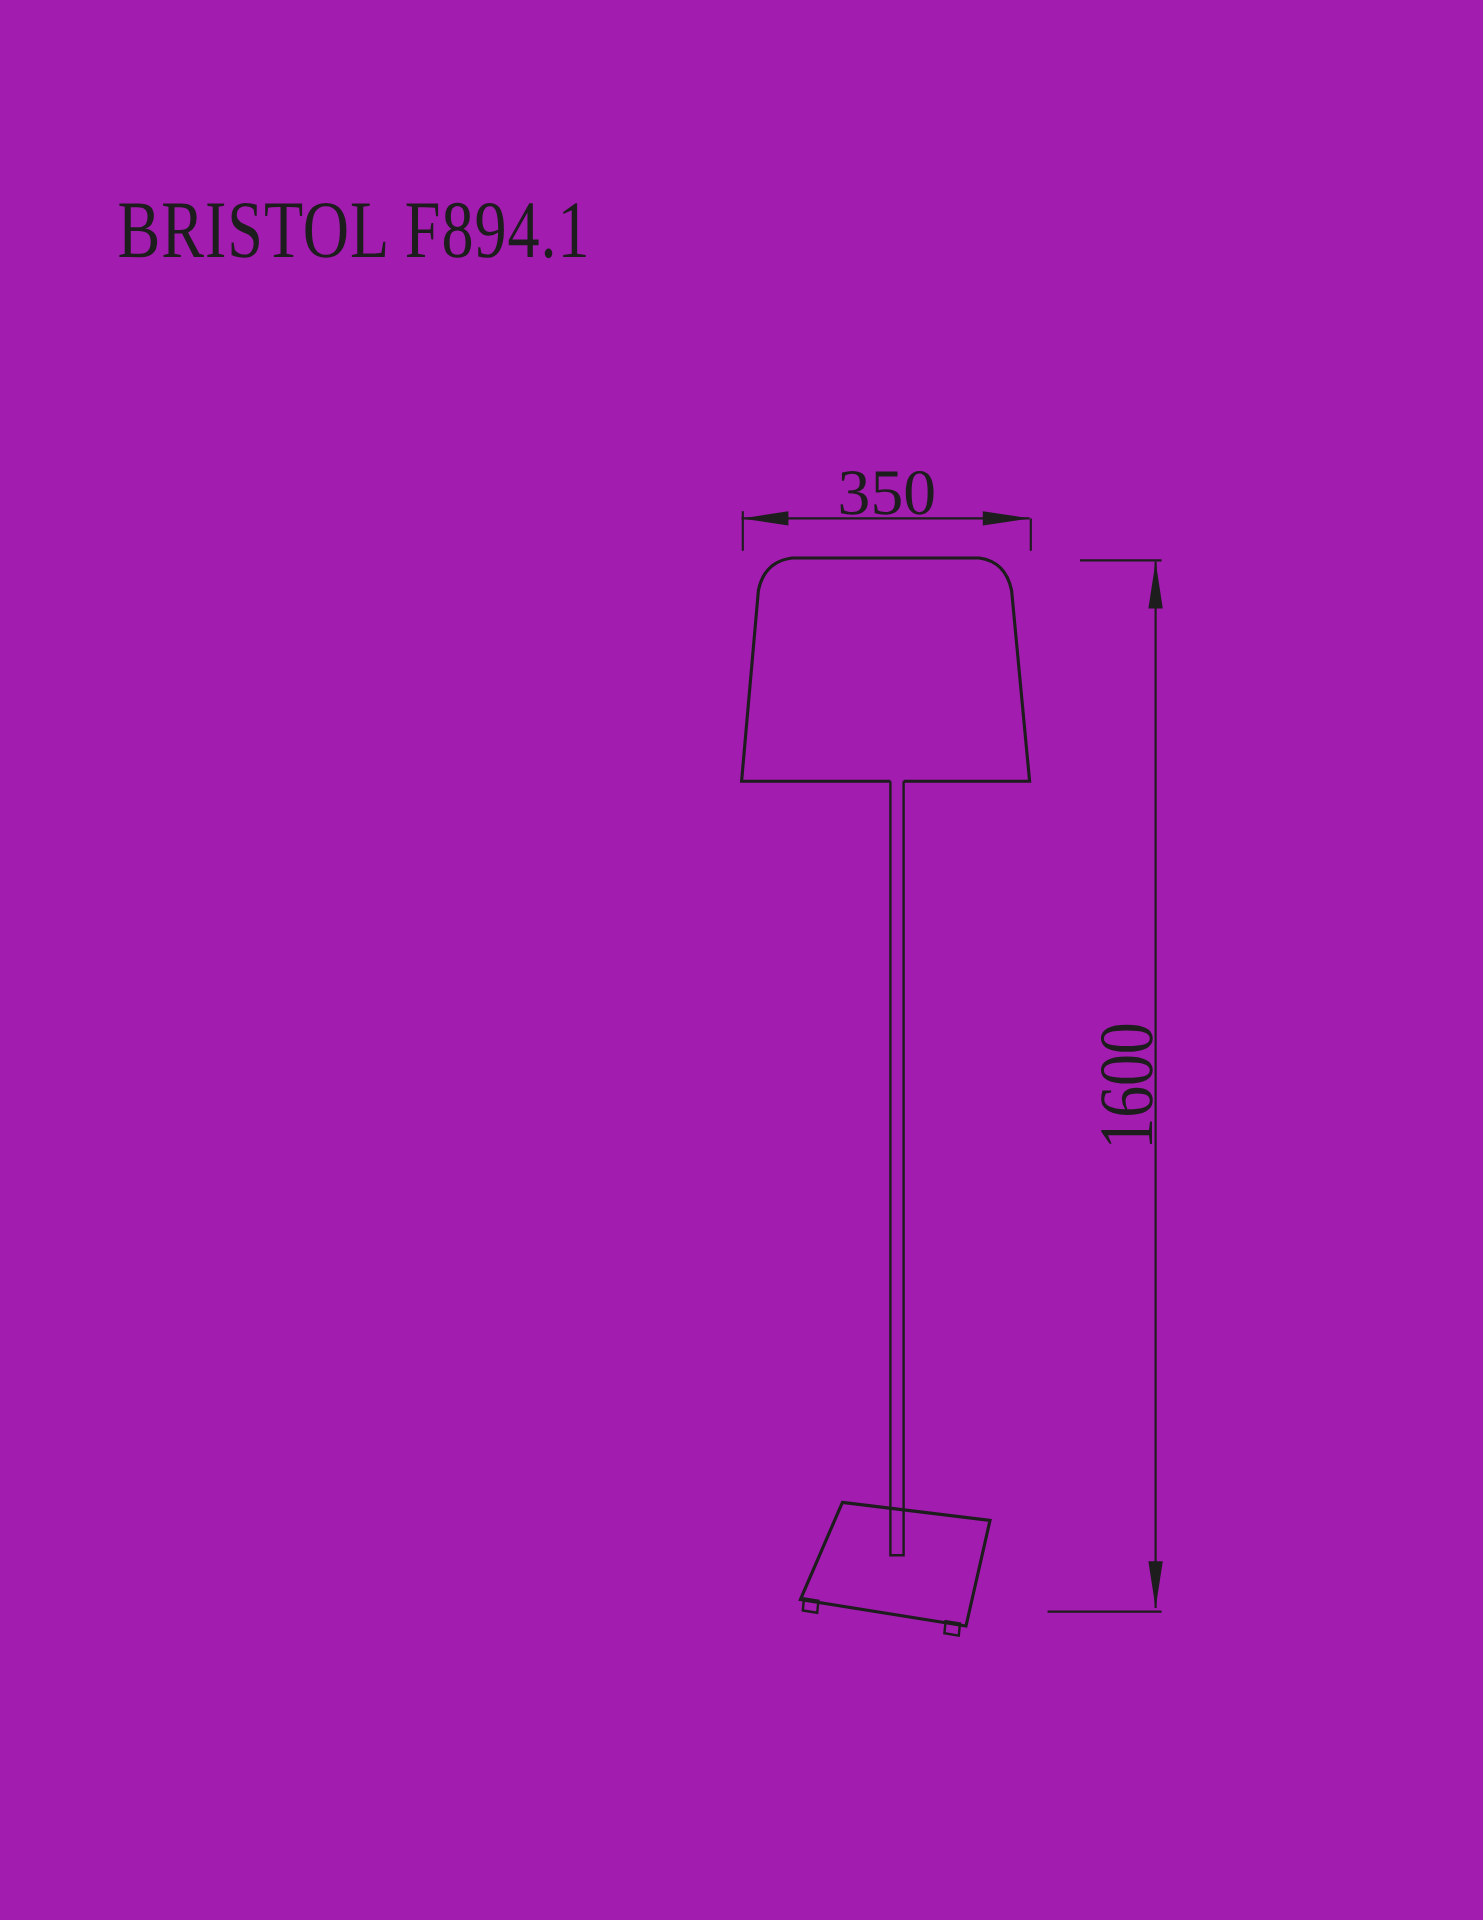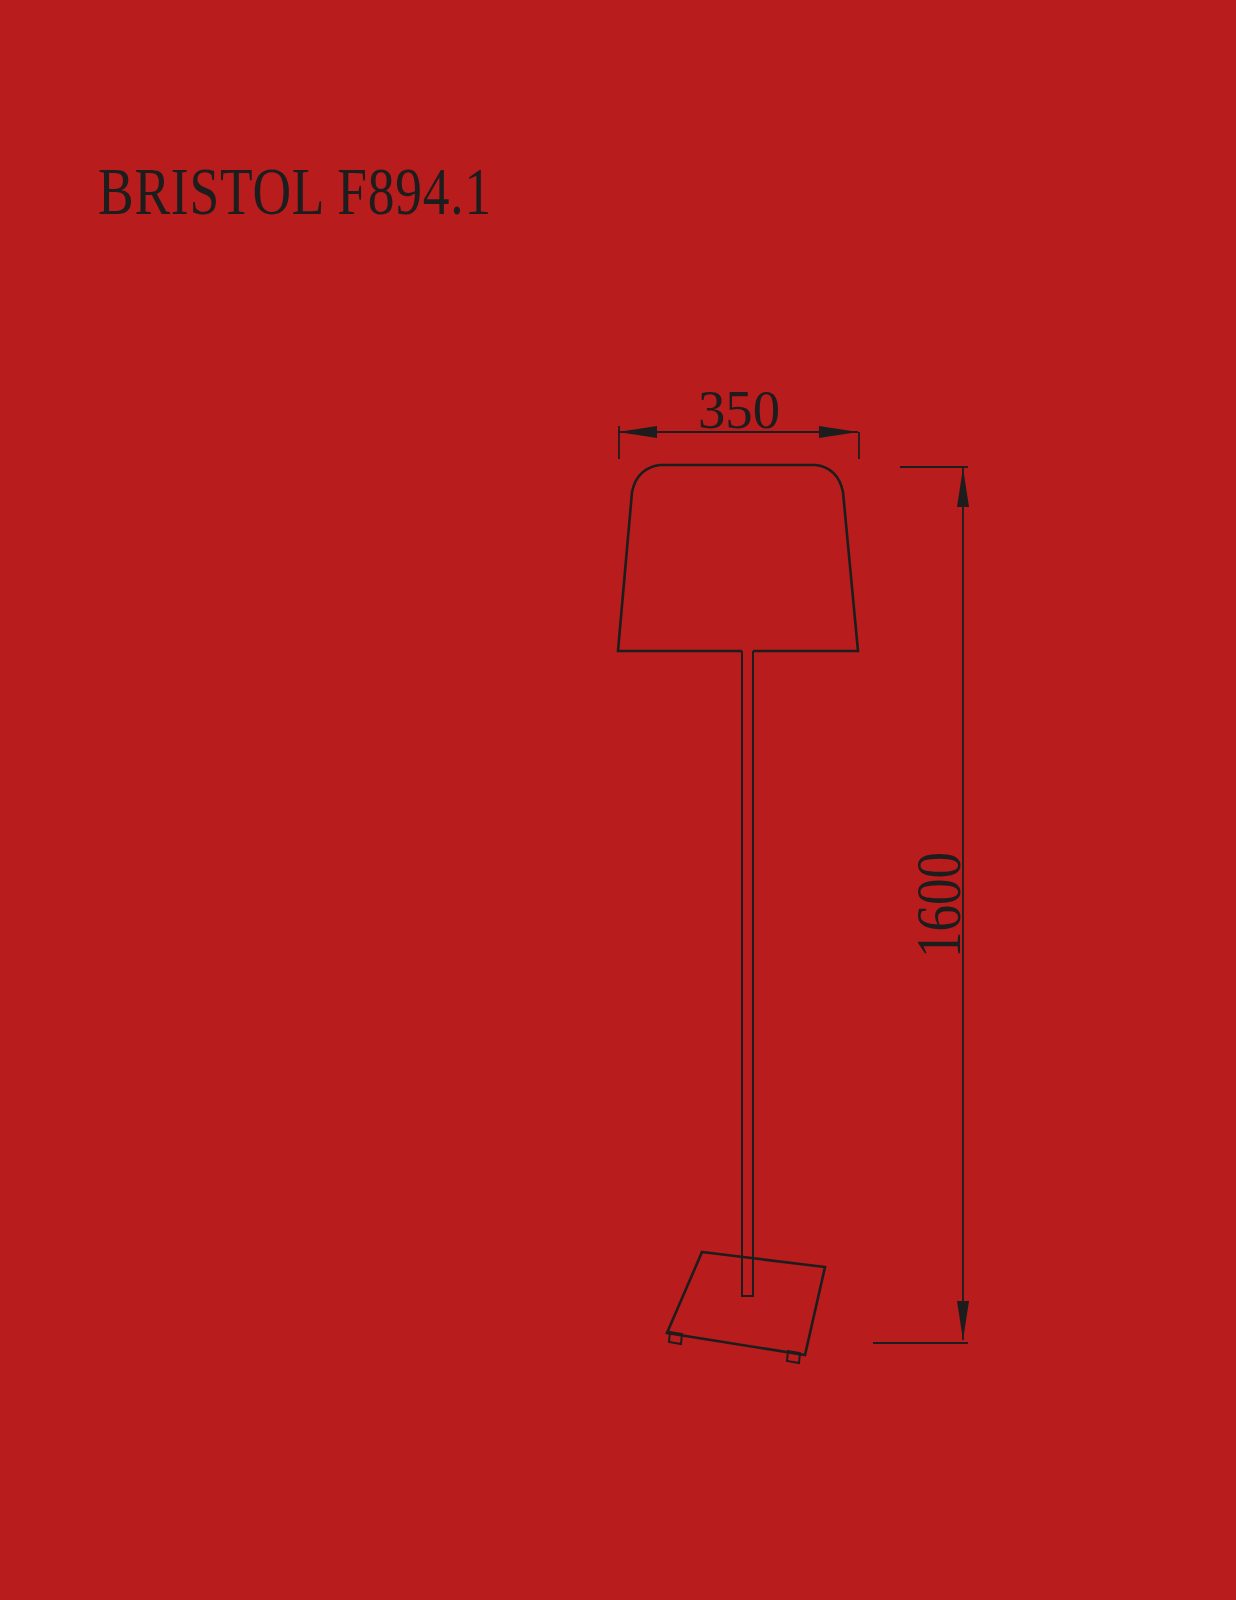--- a/index.html
+++ b/index.html
@@ -4,21 +4,21 @@
 <style>
   html, body {
     margin: 0;
     padding: 0;
     background: #ffffff;
   }
   .page {
     position: relative;
     width: 1236px;
     height: 1600px;
-    background: #b91c1c;
+    background: #a21caf;
     overflow: hidden;
     font-family: "Liberation Serif", "DejaVu Serif", serif;
   }
   svg { display: block; }
   .dwg-text {
     font-family: "Liberation Serif", "DejaVu Serif", serif;
     fill: #1d1d1d;
   }
   .title-text {
     font-size: 68px;

